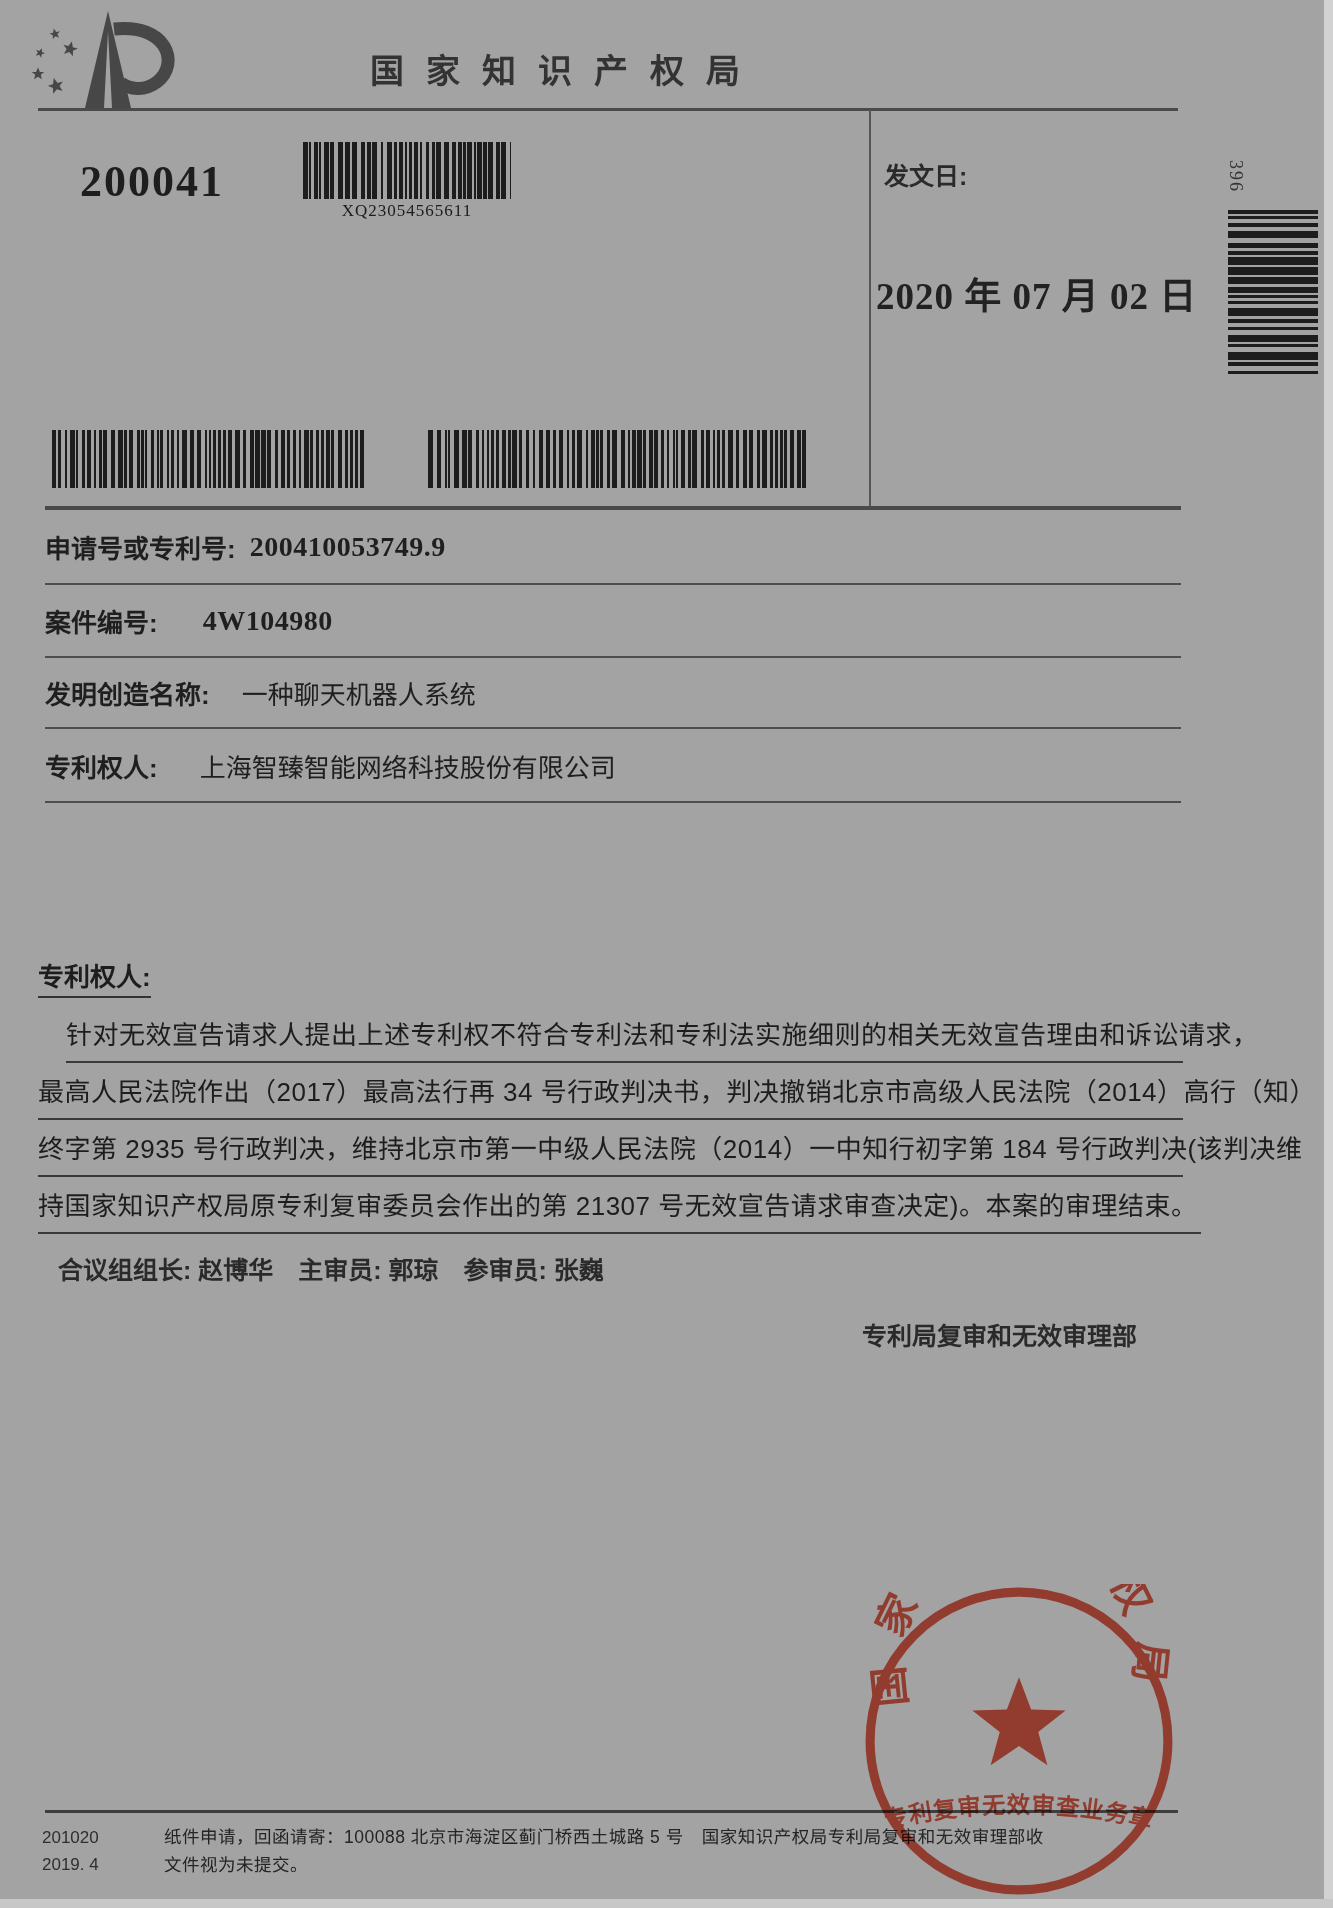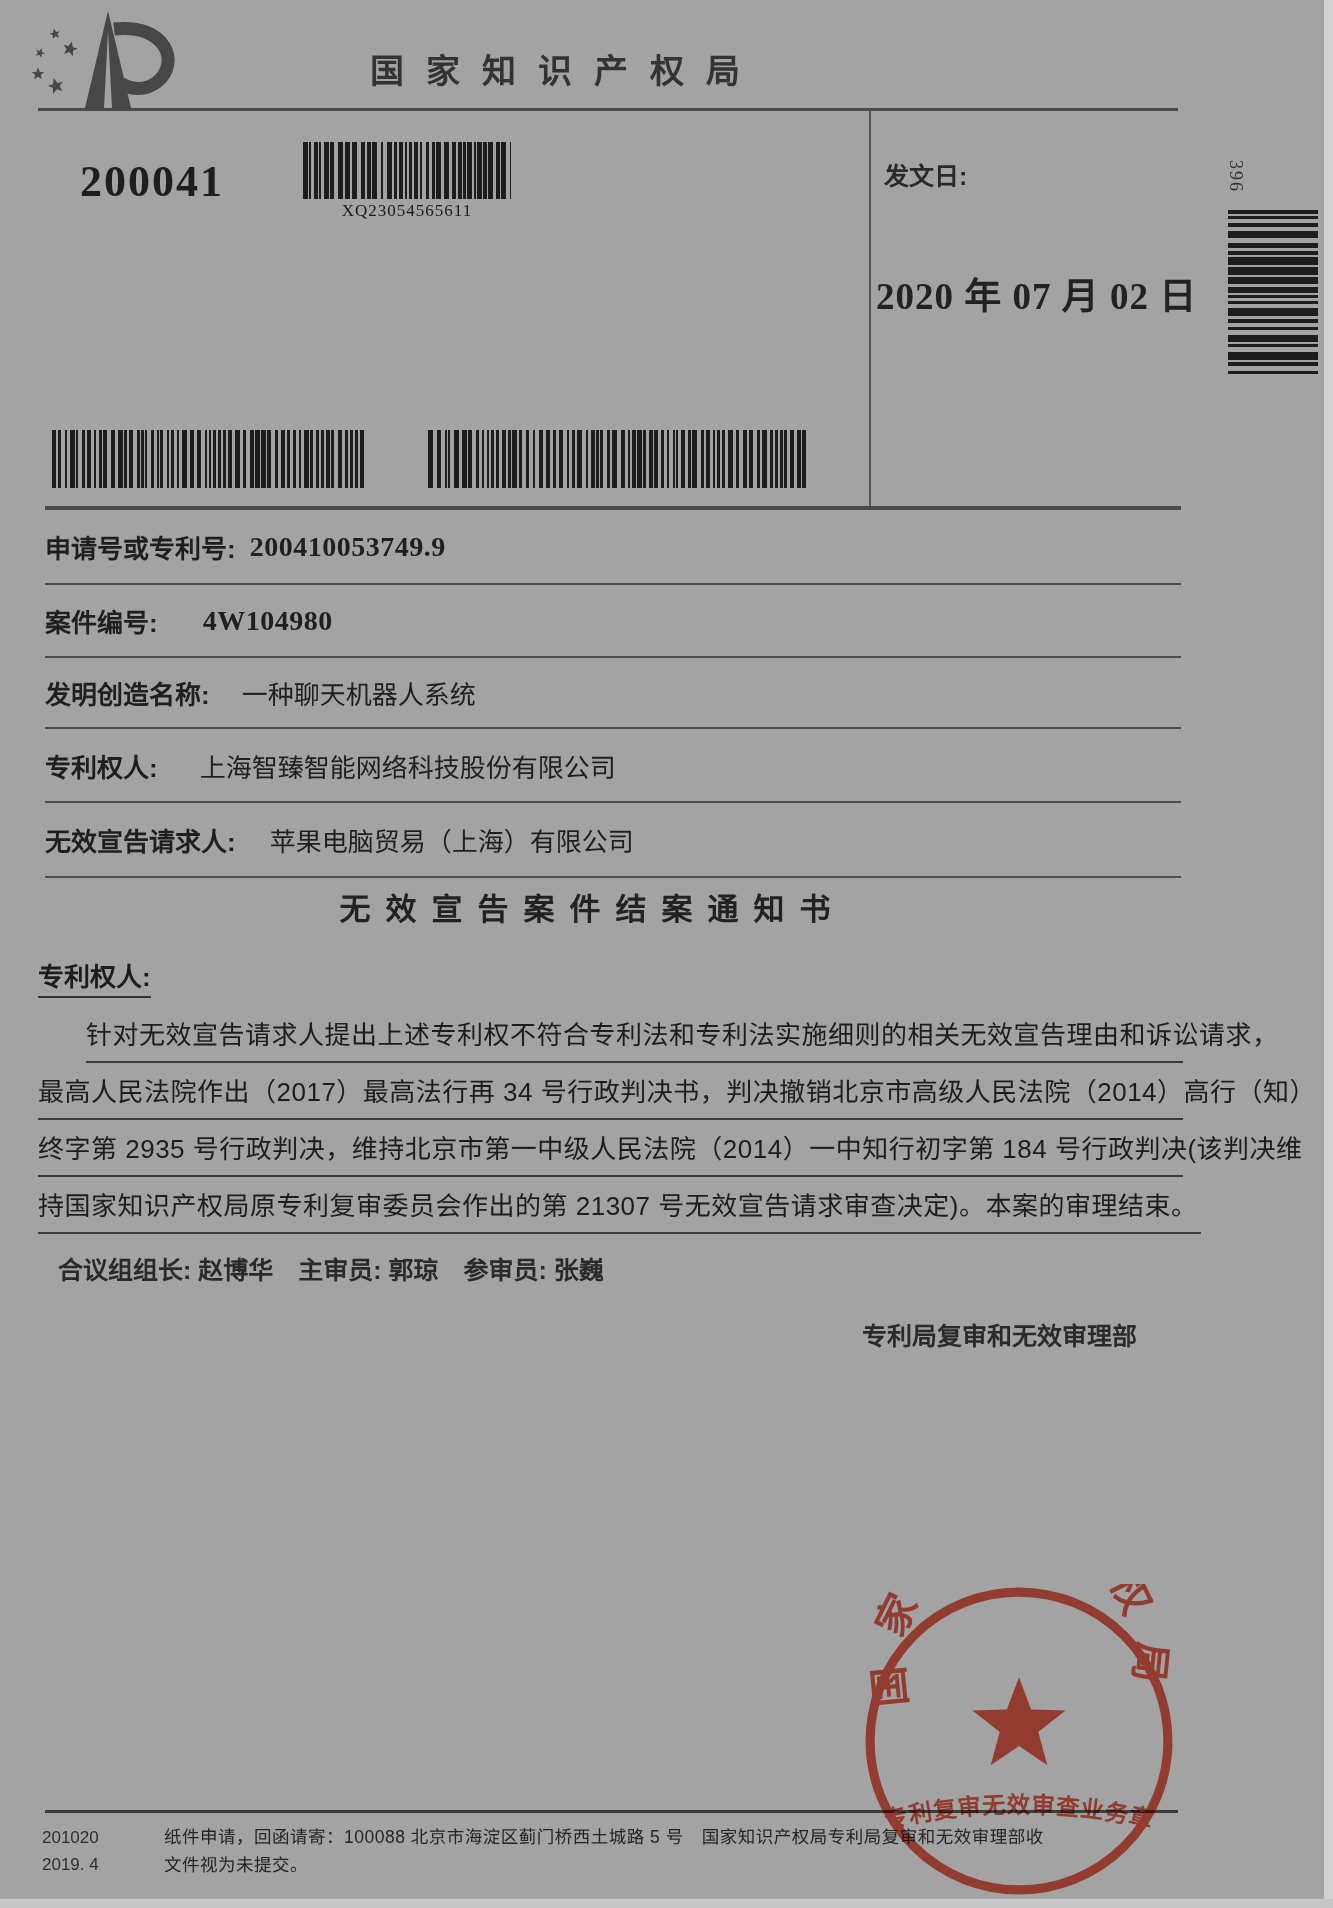--- a/index.html
+++ b/index.html
@@ -40,21 +40,21 @@
 
   .notice-title{left:25px;top:884px;width:1135px;text-align:center;font-size:31px;font-weight:700;
                 letter-spacing:15px;color:#222;}
 
   
   .docbody{left:38px;top:956px;width:1145px;font-size:26px;color:#1d1d1d;}
   .salutation{display:inline-block;font-weight:700;border-bottom:2px solid #333;padding-bottom:3px;}
   .para{margin-top:8px;}
   .pline{height:55px;line-height:58px;border-bottom:2px solid #3a3a3a;white-space:nowrap;
          letter-spacing:.5px;}
-  .pline.first{margin-left:48px;}
+  .pline.first{margin-left:28px;}
   .pline.last{display:inline-block;border-bottom:2px solid #3a3a3a;padding-right:4px;}
   .panel-line{margin-top:16px;padding-left:20px;font-size:25px;font-weight:700;color:#2a2a2a;}
   .dept-line{margin-top:30px;text-align:right;padding-right:46px;font-size:25px;font-weight:700;color:#2a2a2a;}
 
   
   .seal{left:862px;top:1584px;width:314px;height:314px;opacity:.88;mix-blend-mode:multiply;}
 
   
   .footer-rule{top:1810px;left:45px;width:1133px;height:2.5px;background:#3e3e3e;}
   .footer{left:42px;top:1824px;width:1250px;display:flex;}
@@ -136,27 +136,22 @@
       <span class="fvalue num" style="margin-left:45px">4W104980</span>
     </div>
     <div class="frow" style="height:69px">
       <span class="flabel">发明创造名称:</span>
       <span class="fvalue" style="margin-left:32px">一种聊天机器人系统</span>
     </div>
     <div class="frow" style="height:72px">
       <span class="flabel">专利权人:</span>
       <span class="fvalue" style="margin-left:42px">上海智臻智能网络科技股份有限公司</span>
     </div>
-    <div class="frow" style="height:73px">
-      <span class="flabel">无效宣告请求人:</span>
-      <span class="fvalue" style="margin-left:34px">苹果电脑贸易（上海）有限公司</span>
-    </div>
   </div>
 
-  <div class="abs notice-title">无效宣告案件结案通知书</div>
 
   <div class="abs docbody">
     <span class="salutation">专利权人:</span>
     <div class="para">
       <div class="pline first">针对无效宣告请求人提出上述专利权不符合专利法和专利法实施细则的相关无效宣告理由和诉讼请求，</div>
       <div class="pline">最高人民法院作出（2017）最高法行再 34 号行政判决书，判决撤销北京市高级人民法院（2014）高行（知）</div>
       <div class="pline">终字第 2935 号行政判决，维持北京市第一中级人民法院（2014）一中知行初字第 184 号行政判决(该判决维</div>
       <div class="pline last">持国家知识产权局原专利复审委员会作出的第 21307 号无效宣告请求审查决定)。本案的审理结束。</div>
     </div>
     <div class="panel-line">合议组组长: 赵博华　主审员: 郭琼　参审员: 张巍</div>

